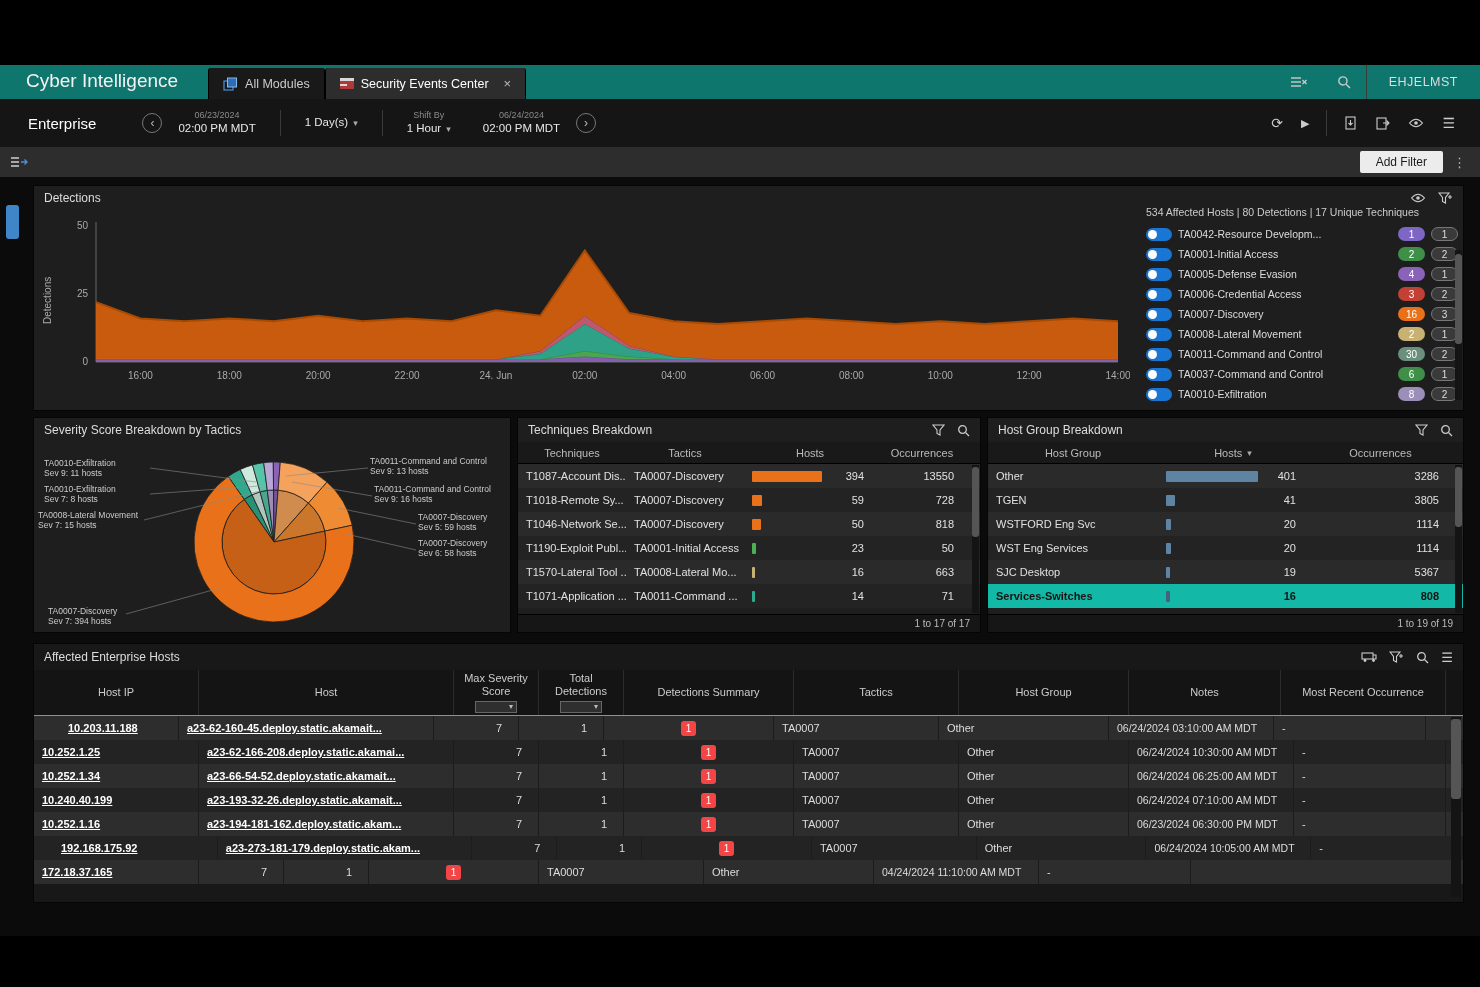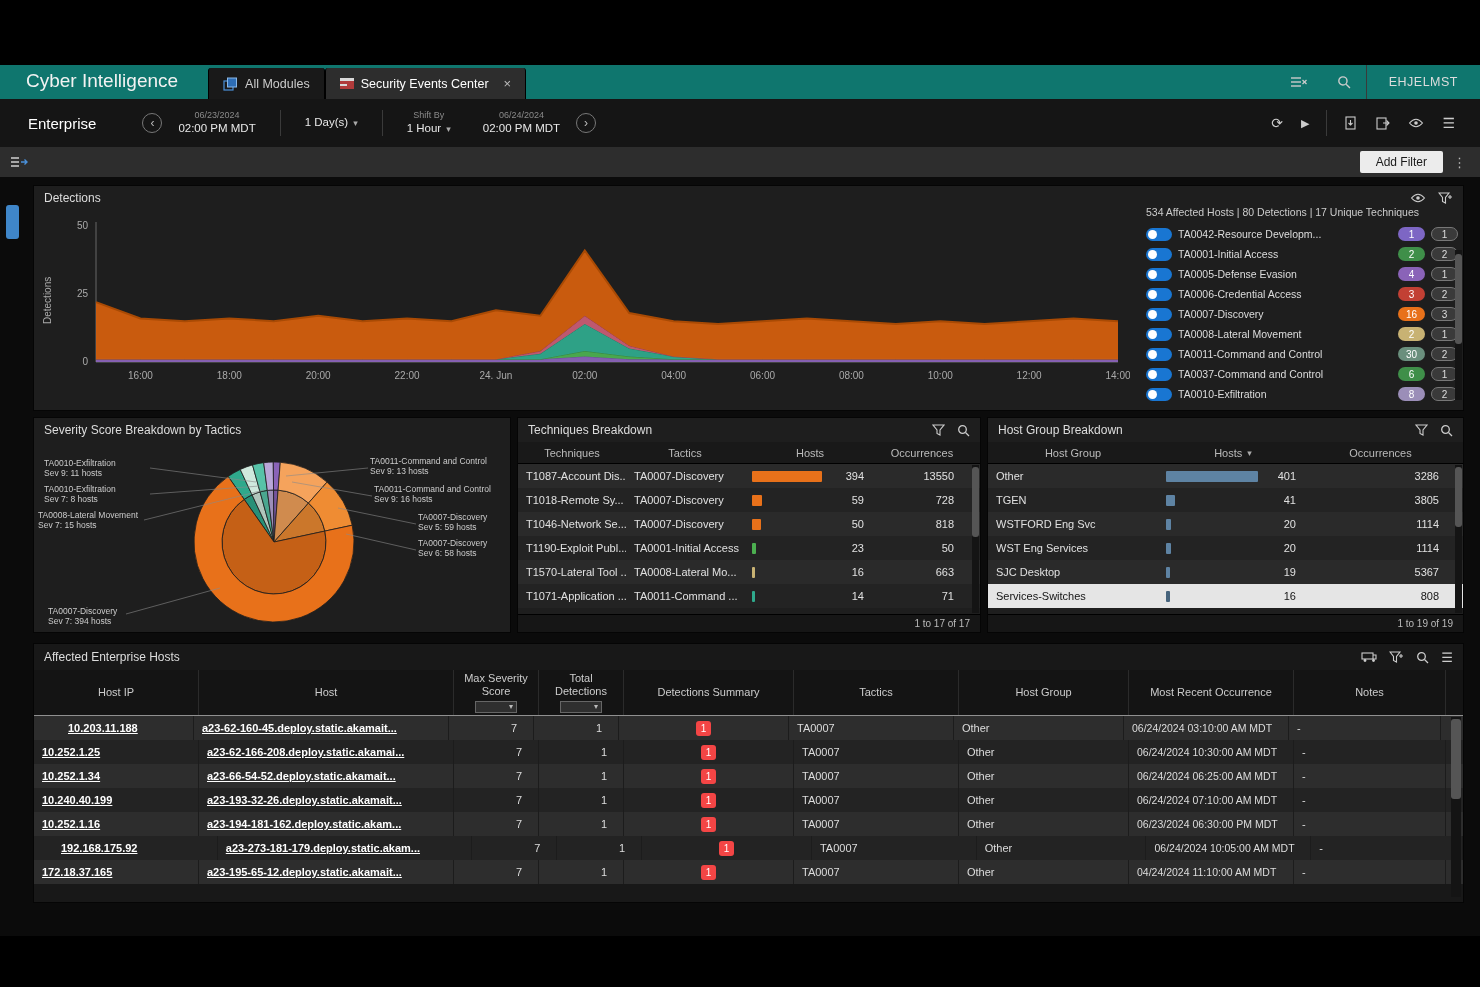--- a/index.html
+++ b/index.html
@@ -55,21 +55,21 @@
 
 .t-head{display:flex;height:22px;align-items:center;background:#191919;color:#bbb;font-size:11px;border-bottom:1px solid #000}
 .t-hcell{display:flex;align-items:center;justify-content:center;height:100%;white-space:nowrap;cursor:pointer}
 .t-row{display:flex;height:24px;align-items:center;font-size:11px;color:#e0e0e0}
 .t-row:nth-child(odd){background:#2a2a2a}.t-row:nth-child(even){background:#232323}
 .t-cell{padding:0 8px;height:100%;display:flex;align-items:center;white-space:nowrap;overflow:hidden}
 .hosts-cell{justify-content:space-between;padding-right:12px}
 .hbar{display:inline-block;height:11px;border-radius:1px}
 .hnum{margin-left:6px}
 .occ-cell{justify-content:flex-end;padding-right:14px}
-.t-row.selected{background:#e5e5e5;color:#141414;font-weight:normal}
+.t-row.selected{background:#14b8a6;color:#141414;font-weight:bold}
 .tbl-foot{position:absolute;bottom:0;left:0;right:0;height:18px;background:#161616;border-top:1px solid #000;color:#bbb;font-size:10px;display:flex;align-items:center;justify-content:flex-end;padding-right:10px}
 .vscroll{position:absolute;right:1px;width:7px;background:#141414}
 .vthumb{width:7px;background:#555;border-radius:3px}
 
 .h-head{display:flex;height:46px;background:#141414;border-bottom:1px solid #909090}
 .h-col{display:flex;flex-direction:column;align-items:center;justify-content:center;gap:3px;color:#ccc;font-size:11px;border-right:1px solid #2b2b2b;text-align:center;line-height:1.2;padding:0 4px;cursor:pointer}
 .sort-box{width:42px;height:12px;background:#2f2f2f;border:1px solid #666;font-size:8px;color:#bbb;display:flex;align-items:center;justify-content:flex-end;padding:0 3px;cursor:pointer}
 .h-row{display:flex;height:24px;align-items:center;font-size:11px;color:#ddd}
 .h-row:nth-child(odd){background:#2d2d2d}.h-row:nth-child(even){background:#232323}
 .h-cell{padding:0 8px;border-right:1px solid #1c1c1c;height:100%;display:flex;align-items:center;overflow:hidden;white-space:nowrap}
@@ -554,30 +554,30 @@
         </div>
         <div class="h-col" style="width: 170px;">
           <span>Detections Summary</span>
         </div>
         <div class="h-col" style="width: 165px;">
           <span>Tactics</span>
         </div>
         <div class="h-col" style="width: 170px;">
           <span>Host Group</span>
         </div>
+        <div class="h-col" style="width: 152px;">
+          <span>Notes</span>
+        </div>
         <div class="h-col" style="width: 165px;">
           <span>Most Recent Occurrence</span>
         </div>
-        <div class="h-col" style="width: 152px;">
-          <span>Notes</span>
-        </div>
       </div>
     <div id="hosts-body">
         <div class="h-row">
-          <div class="h-cell" style="width: 160px; padding-left: 34px;">
+          <div class="h-cell" style="width: 145px; padding-left: 34px;">
             <a class="lnk" href="#">10.203.11.188</a>
           </div>
           <div class="h-cell" style="width: 255px;">
             <a class="lnk" href="#">a23-62-160-45.deploy.static.akamait...</a>
           </div>
           <div class="h-cell num" style="width: 85px;">7</div>
           <div class="h-cell num" style="width: 85px;">1</div>
           <div class="h-cell ctr" style="width: 170px;">
             <span class="badge-red">1</span>
           </div>
@@ -668,23 +668,20 @@
           </div>
           <div class="h-cell" style="width: 165px;">TA0007</div>
           <div class="h-cell" style="width: 170px;">Other</div>
           <div class="h-cell date" style="width: 165px;">06/24/2024 10:05:00 AM MDT</div>
           <div class="h-cell" style="width: 152px;">-</div>
         </div>
         <div class="h-row">
           <div class="h-cell" style="width: 165px;">
             <a class="lnk" href="#">172.18.37.165</a>
           </div>
-          <div class="h-cell" style="width: 255px;">
-            <a class="lnk" href="#">a23-195-65-12.deploy.static.akamait...</a>
-          </div>
           <div class="h-cell num" style="width: 85px;">7</div>
           <div class="h-cell num" style="width: 85px;">1</div>
           <div class="h-cell ctr" style="width: 170px;">
             <span class="badge-red">1</span>
           </div>
           <div class="h-cell" style="width: 165px;">TA0007</div>
           <div class="h-cell" style="width: 170px;">Other</div>
           <div class="h-cell date" style="width: 165px;">04/24/2024 11:10:00 AM MDT</div>
           <div class="h-cell" style="width: 152px;">-</div>
         </div>

